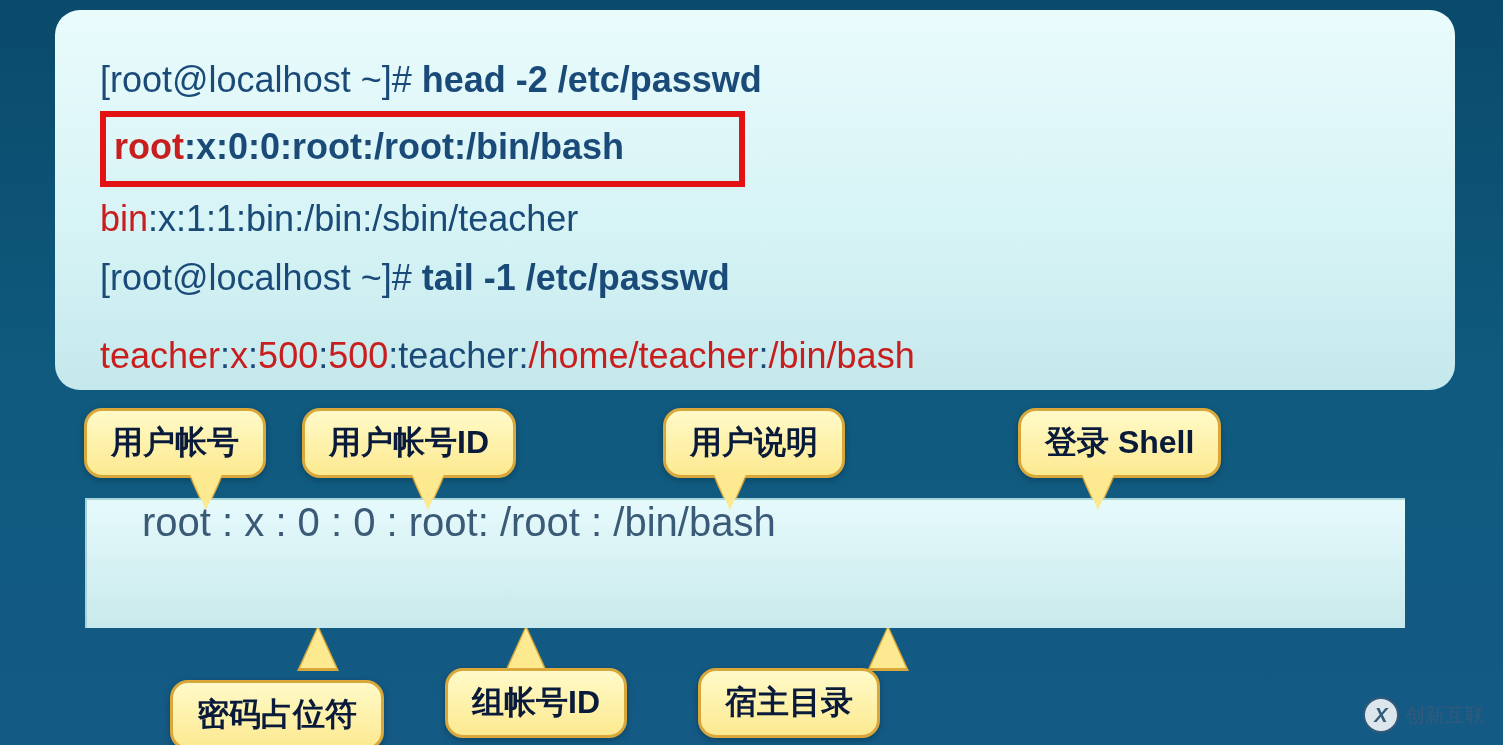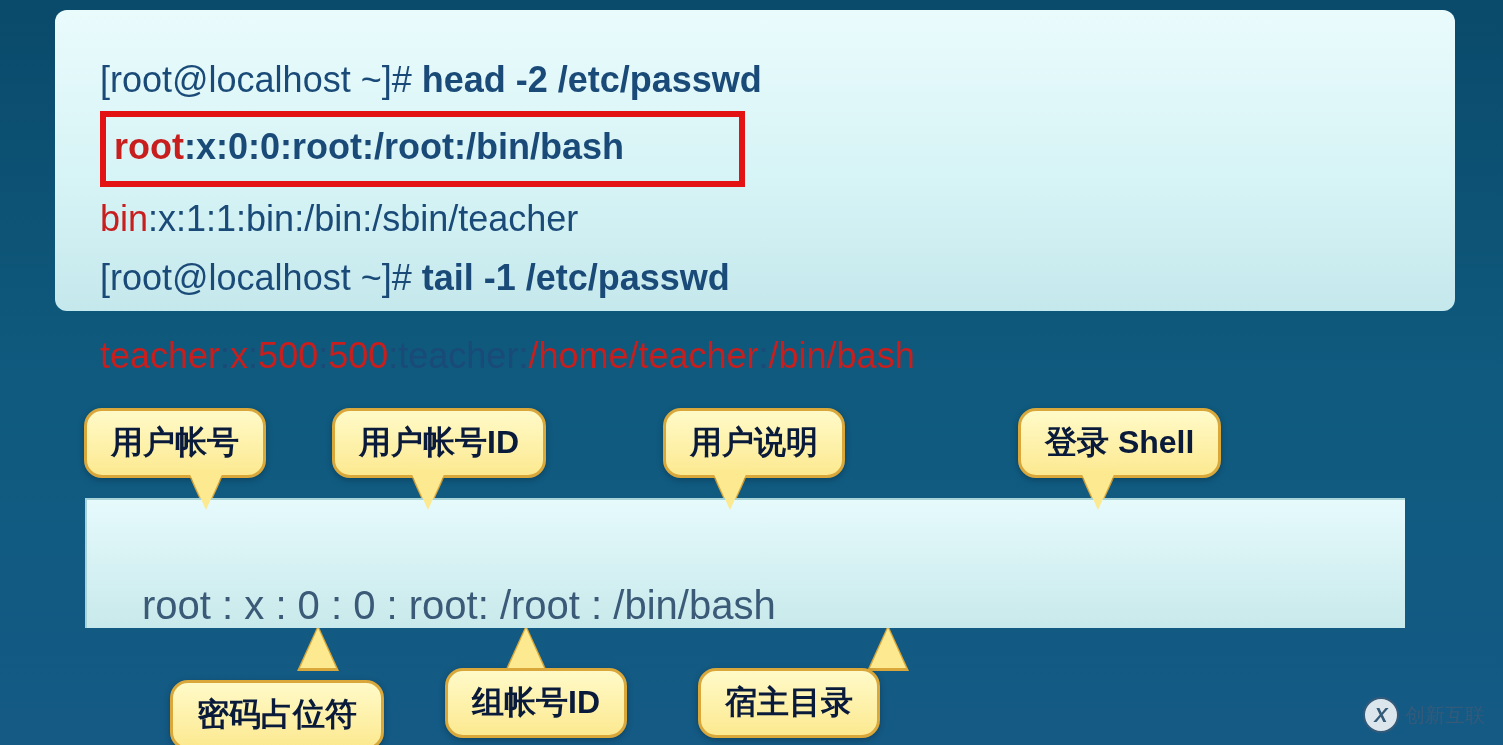--- a/index.html
+++ b/index.html
@@ -9,23 +9,23 @@
     background: linear-gradient(180deg, #0a4a6a 0%, #0f5a7e 50%, #145a85 100%);
     font-family: "Microsoft YaHei", "SimSun", Arial, sans-serif;
     position: relative;
     overflow: hidden;
   }
   .panel-top {
     position: absolute;
     top: 10px;
     left: 55px;
     width: 1400px;
-    height: 301px;
+    height: 380px;
     background: linear-gradient(180deg, #eafbfc 0%, #d5f3f5 60%, #c5e8ec 100%);
-    border-radius: 12px;
+    border-radius: 25px;
     padding: 40px 45px 26px 45px;
   }
   .cmd-line { font-size: 36px; line-height: 1.65; color: #1a4a78; }
   .prompt { color: #1a4a78; }
   .bold { font-weight: 700; }
   .red { color: #c81e1e; }
   .blue { color: #1a4a78; }
   .hl-box {
     border: 6px solid #e31313;
     padding: 0 8px 4px 8px;
@@ -37,21 +37,21 @@
   .panel-bottom {
     position: absolute;
     top: 498px;
     left: 85px;
     width: 1320px;
     height: 130px;
     background: linear-gradient(180deg, #e6fafc 0%, #c8e9eb 100%);
     border-top: 2px solid #a8d3d7;
     border-left: 2px solid #a8d3d7;
     display: flex;
-    align-items: flex-end;
+    align-items: flex-start;
     padding-left: 55px;
     font-size: 40px;
     color: #3a5a78;
   }
   .callout {
     position: absolute;
     background: linear-gradient(180deg, #fffac8 0%, #fce990 100%);
     border: 3px solid #d9a73a;
     border-radius: 18px;
     padding: 10px 24px;
@@ -131,21 +131,21 @@
   </div>
 </div>
 
 <div class="panel-bottom">
   <div class="fields">root  :  x  :  0  :  0  :  root:   /root  :  /bin/bash</div>
 </div>
 
 <div class="callout" style="top:408px; left:84px;text-align:center;">用户帐号</div>
 <div class="pointer pointer-down" style="top:470px; left:188px;"></div>
 
-<div class="callout" style="top:408px; left:332px;">用户帐号ID</div>
+<div class="callout" style="top:408px; left:302px;">用户帐号ID</div>
 <div class="pointer pointer-down" style="top:470px; left:410px;"></div>
 
 <div class="callout" style="top:408px; left:663px;">用户说明</div>
 <div class="pointer pointer-down" style="top:470px; left:712px;"></div>
 
 <div class="callout" style="top:408px; left:1018px;">登录 Shell</div>
 <div class="pointer pointer-down" style="top:470px; left:1080px;"></div>
 
 <div class="callout" style="top:680px; left:170px;">密码占位符</div>
 <div class="pointer pointer-up" style="top:628px; left:300px;"></div>

